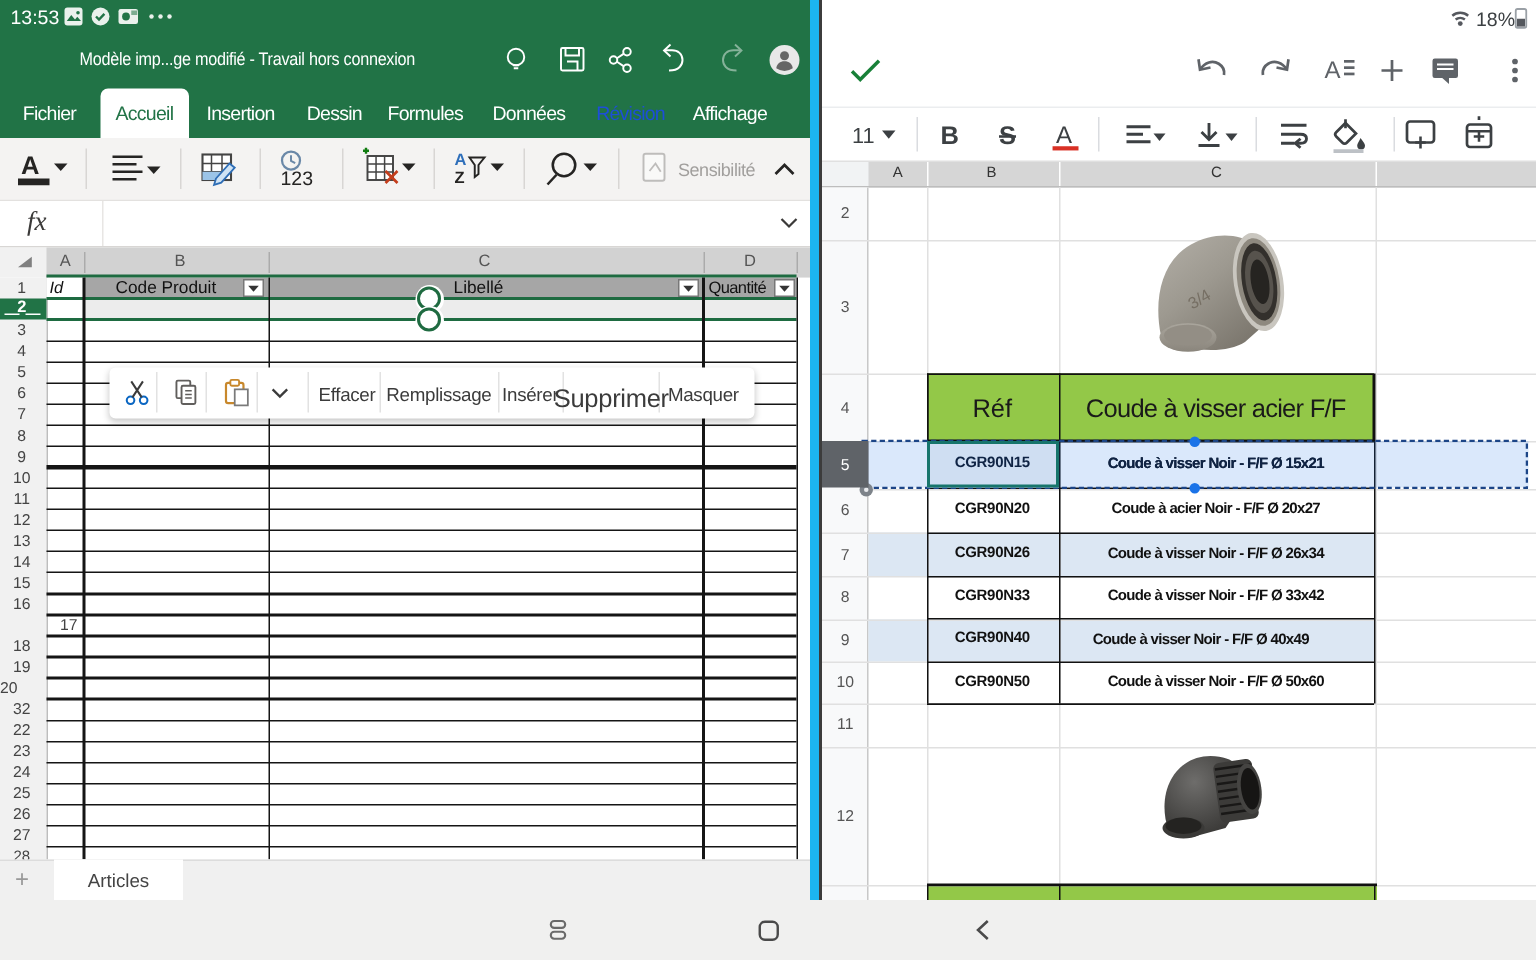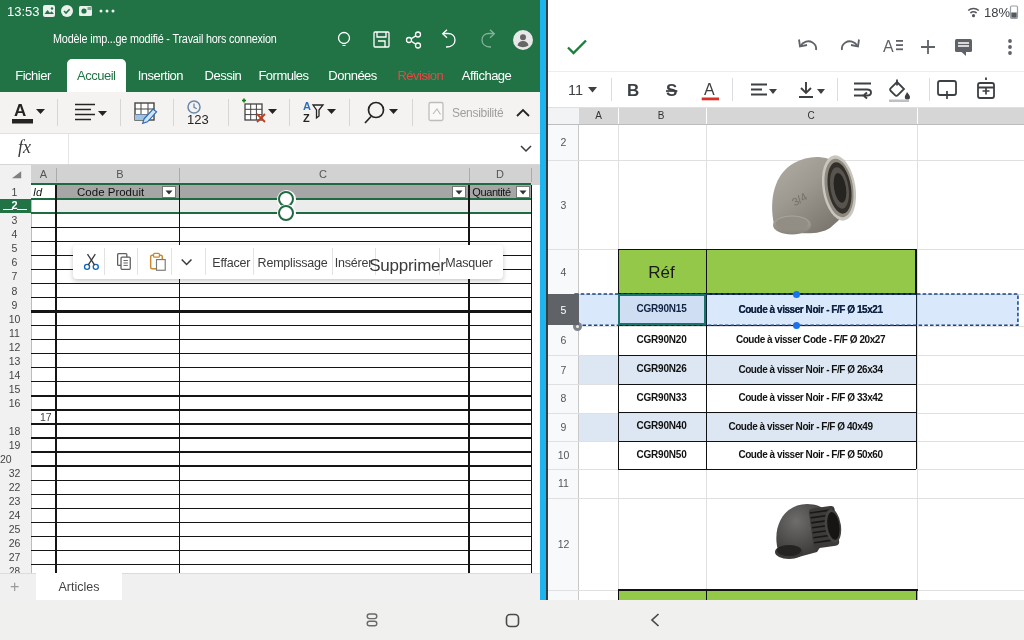--- a/index.html
+++ b/index.html
@@ -49,21 +49,21 @@
       <circle cx="189" cy="8.2" r="3" fill="#666"></circle>
       <path d="M183.5 16.5c0.5-3 2.5-4.6 5.5-4.6s5 1.6 5.5 4.6a10 10 0 0 1-11 0z" fill="#666"></path>
 </svg>
 <div class="a" style="left:67px;top:59px;width:59px;height:33px;background:#fff;border-radius:5px 5px 0 0;"></div>
 <div class="a" style="left:-17px;top:68px;width:100px;text-align:center;font-size:13px;letter-spacing:-0.5px;color:#fff;">Fichier</div>
 <div class="a" style="left:46.3px;top:68px;width:100px;text-align:center;font-size:13px;letter-spacing:-0.5px;color:#217346;">Accueil</div>
 <div class="a" style="left:110.4px;top:68px;width:100px;text-align:center;font-size:13px;letter-spacing:-0.5px;color:#fff;">Insertion</div>
 <div class="a" style="left:172.9px;top:68px;width:100px;text-align:center;font-size:13px;letter-spacing:-0.5px;color:#fff;">Dessin</div>
 <div class="a" style="left:233.5px;top:68px;width:100px;text-align:center;font-size:13px;letter-spacing:-0.5px;color:#fff;">Formules</div>
 <div class="a" style="left:302.6px;top:68px;width:100px;text-align:center;font-size:13px;letter-spacing:-0.5px;color:#fff;">Données</div>
-<div class="a" style="left:370.4px;top:68px;width:100px;text-align:center;font-size:13px;letter-spacing:-0.5px;color:#ef4444;">Révision</div>
+<div class="a" style="left:370.4px;top:68px;width:100px;text-align:center;font-size:13px;letter-spacing:-0.5px;color:#1d4ed8;">Révision</div>
 <div class="a" style="left:436.6px;top:68px;width:100px;text-align:center;font-size:13px;letter-spacing:-0.5px;color:#fff;">Affichage</div>
 <div class="a" style="left:0;top:92px;width:540px;height:41px;background:#f4f3f2"></div>
 <div class="a" style="left:56.7px;top:99px;width:1px;height:27px;background:#d8d6d4"></div>
 <div class="a" style="left:120px;top:99px;width:1px;height:27px;background:#d8d6d4"></div>
 <div class="a" style="left:172.7px;top:99px;width:1px;height:27px;background:#d8d6d4"></div>
 <div class="a" style="left:228px;top:99px;width:1px;height:27px;background:#d8d6d4"></div>
 <div class="a" style="left:288.5px;top:99px;width:1px;height:27px;background:#d8d6d4"></div>
 <div class="a" style="left:349px;top:99px;width:1px;height:27px;background:#d8d6d4"></div>
 <div class="a" style="left:411.8px;top:99px;width:1px;height:27px;background:#d8d6d4"></div>
 <svg class="a" style="left:0;top:92px" width="540" height="41" viewBox="0 0 540 41">
@@ -161,20 +161,21 @@
 <div class="a" style="left:0;top:551.4px;width:29px;text-align:center;font-size:10.5px;color:#444;">27</div>
 <div class="a" style="left:0;top:565.5px;width:29px;text-align:center;font-size:10px;color:#444;">28</div>
 <div class="a" style="left:0;top:198.6px;width:31px;height:14.6px;background:#217346"></div>
 <div class="a" style="left:0;top:199.4px;width:29px;text-align:center;font-size:11px;color:#fff;font-weight:bold;">2</div>
 <div class="a" style="left:3px;top:208.9px;width:10px;height:1.5px;background:#fff"></div>
 <div class="a" style="left:17px;top:208.9px;width:10px;height:1.5px;background:#fff"></div>
 <div class="a" style="left:31px;top:184.8px;width:500px;height:13.8px;background:#fff"></div>
 <div class="a" style="left:55.6px;top:184.8px;width:475.4px;height:13.8px;background:#a6a6a6"></div>
 <div class="a" style="left:33px;top:186.0px;font-size:11px;font-style:italic;color:#111;">Id</div>
 <div class="a" style="left:55.6px;top:186.0px;width:110px;text-align:center;font-size:11.5px;color:#111;">Code Produit</div>
+<div class="a" style="left:179px;top:186.0px;width:280px;text-align:center;font-size:11.5px;color:#111;">Libellé</div>
 <div class="a" style="left:468.5px;top:186.0px;width:46px;text-align:center;font-size:11px;letter-spacing:-0.4px;color:#111;">Quantité</div>
 <div class="a" style="left:162px;top:186.3px;width:13.5px;height:11.5px;background:#fff;border:1px solid #777"></div>
 <svg class="a" style="left:165px;top:189.8px" width="8" height="5" viewBox="0 0 8 5">
       <path d="M0.5 0.5l3.5 4 3.5-4z" fill="#333"></path>
     </svg>
 <div class="a" style="left:452px;top:186.3px;width:13.5px;height:11.5px;background:#fff;border:1px solid #777"></div>
 <svg class="a" style="left:455px;top:189.8px" width="8" height="5" viewBox="0 0 8 5">
       <path d="M0.5 0.5l3.5 4 3.5-4z" fill="#333"></path>
     </svg>
 <div class="a" style="left:516px;top:186.3px;width:13.5px;height:11.5px;background:#fff;border:1px solid #777"></div>
@@ -396,24 +397,25 @@
 <div class="a" style="left:31px;top:412.5px;width:445px;height:1px;background:#e0e0e0"></div>
 <div class="a" style="left:31px;top:441.0px;width:445px;height:1px;background:#e0e0e0"></div>
 <div class="a" style="left:31px;top:469.0px;width:445px;height:1px;background:#e0e0e0"></div>
 <div class="a" style="left:31px;top:497.5px;width:445px;height:1px;background:#e0e0e0"></div>
 <div class="a" style="left:31px;top:589.8px;width:445px;height:1px;background:#e0e0e0"></div>
 <div class="a" style="left:70.0px;top:124.5px;width:1px;height:475px;background:#e0e0e0"></div>
 <div class="a" style="left:157.5px;top:124.5px;width:1px;height:475px;background:#e0e0e0"></div>
 <div class="a" style="left:369.0px;top:124.5px;width:1px;height:475px;background:#e0e0e0"></div>
 <div class="a" style="left:70px;top:249.4px;width:298px;height:44.9px;background:#93c848;border:1.5px solid #111"></div>
 <div class="a" style="left:70px;top:263px;width:87px;text-align:center;font-size:17px;color:#1a1a1a;">Réf</div>
+<div class="a" style="left:157px;top:263px;width:211px;text-align:center;font-size:17px;letter-spacing:-0.5px;color:#1a1a1a;">Coude à visser acier F/F</div>
 <div class="a" style="left:70px;top:303.4px;width:87px;text-align:center;font-size:10px;letter-spacing:-0.2px;font-weight:bold;color:#111;">CGR90N15</div>
 <div class="a" style="left:157px;top:303.9px;width:211px;text-align:center;font-size:10px;letter-spacing:-0.45px;font-weight:bold;color:#111;">Coude à visser Noir - F/F Ø 15x21</div>
 <div class="a" style="left:70px;top:333.8px;width:87px;text-align:center;font-size:10px;letter-spacing:-0.2px;font-weight:bold;color:#111;">CGR90N20</div>
-<div class="a" style="left:157px;top:334.2px;width:211px;text-align:center;font-size:10px;letter-spacing:-0.45px;font-weight:bold;color:#111;">Coude à visser Code - F/F Ø 20x27</div>
+<div class="a" style="left:157px;top:334.2px;width:211px;text-align:center;font-size:10px;letter-spacing:-0.45px;font-weight:bold;color:#111;">Coude à acier Noir - F/F Ø 20x27</div>
 <div class="a" style="left:70px;top:363.0px;width:87px;text-align:center;font-size:10px;letter-spacing:-0.2px;font-weight:bold;color:#111;">CGR90N26</div>
 <div class="a" style="left:157px;top:363.5px;width:211px;text-align:center;font-size:10px;letter-spacing:-0.45px;font-weight:bold;color:#111;">Coude à visser Noir - F/F Ø 26x34</div>
 <div class="a" style="left:70px;top:391.8px;width:87px;text-align:center;font-size:10px;letter-spacing:-0.2px;font-weight:bold;color:#111;">CGR90N33</div>
 <div class="a" style="left:157px;top:392.2px;width:211px;text-align:center;font-size:10px;letter-spacing:-0.45px;font-weight:bold;color:#111;">Coude à visser Noir - F/F Ø 33x42</div>
 <div class="a" style="left:70px;top:420.2px;width:87px;text-align:center;font-size:10px;letter-spacing:-0.2px;font-weight:bold;color:#111;">CGR90N40</div>
 <div class="a" style="left:147px;top:420.8px;width:211px;text-align:center;font-size:10px;letter-spacing:-0.45px;font-weight:bold;color:#111;">Coude à visser Noir - F/F Ø 40x49</div>
 <div class="a" style="left:70px;top:448.5px;width:87px;text-align:center;font-size:10px;letter-spacing:-0.2px;font-weight:bold;color:#111;">CGR90N50</div>
 <div class="a" style="left:157px;top:449.0px;width:211px;text-align:center;font-size:10px;letter-spacing:-0.45px;font-weight:bold;color:#111;">Coude à visser Noir - F/F Ø 50x60</div>
 <div class="a" style="left:70px;top:248.9px;width:298px;height:1.2px;background:#111"></div>
 <div class="a" style="left:70px;top:293.8px;width:298px;height:1.2px;background:#111"></div>

